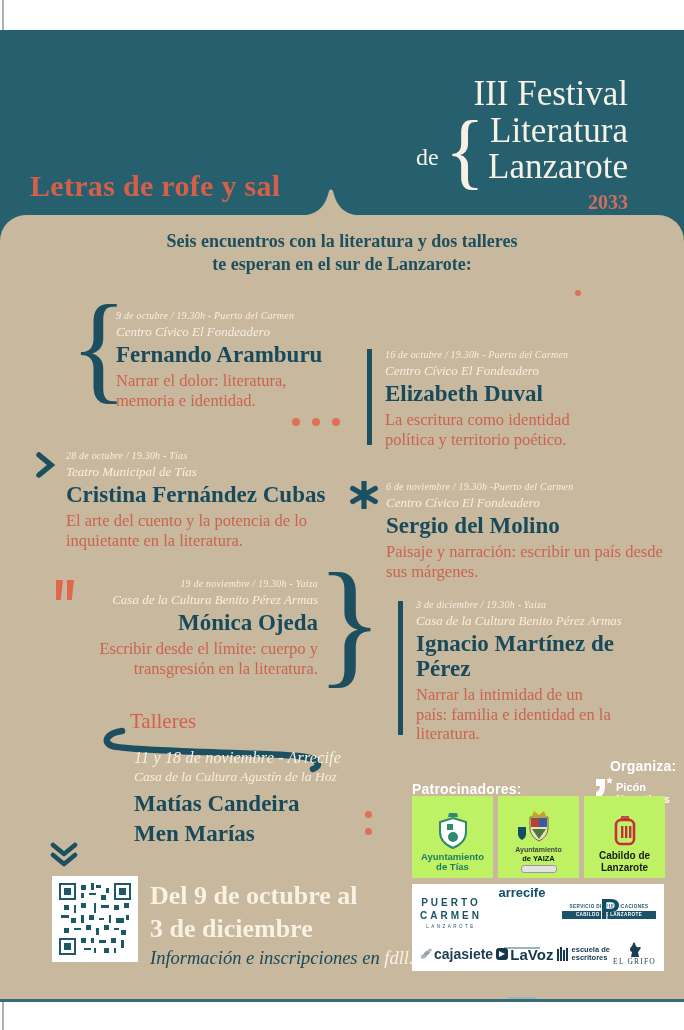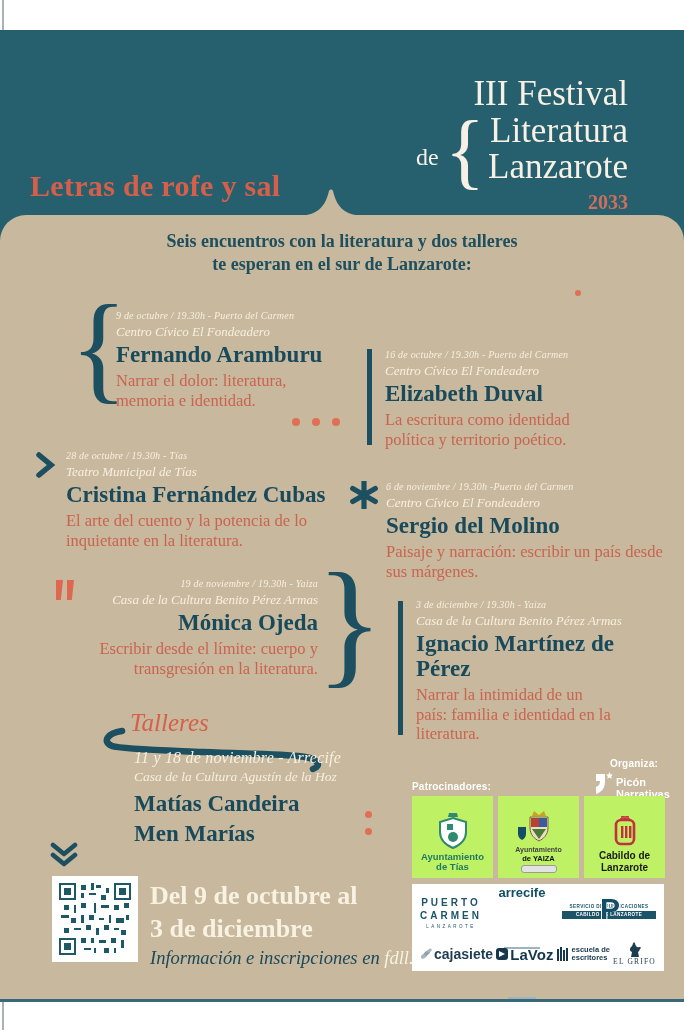--- a/index.html
+++ b/index.html
@@ -40,32 +40,32 @@
   .ev-right{text-align:right;}
 
   
   .dot{border-radius:50%;background:#e06f57;}
   .dots3{display:flex;gap:12px;}
   .dots3 .dot{width:8px;height:8px;}
   .dots2{display:flex;flex-direction:column;gap:10px;}
   .dots2 .dot{width:7px;height:7px;}
 
   
-  .talleres-label{left:130px;top:709px;font-size:25px;font-style:italic;color:#d5604b;text-align:right;}
+  .talleres-label{left:130px;top:709px;font-size:21px;color:#d5604b;text-align:right;}
   .t-names{font-size:23px;font-weight:bold;line-height:1.3;color:#194a5b;margin-top:4px;}
 
   
   .qr-frame{left:52px;top:876px;width:72px;height:72px;background:#fff;padding:7px;}
   .dates{left:150px;top:880px;font-size:26px;font-weight:bold;line-height:1.25;color:#f8f2e2;}
   .info{left:150px;top:948px;font-size:18.5px;font-style:italic;color:#1b4a5a;}
   .info .link{color:#f8f2e2;}
 
   
   .sans{font-family:"Liberation Sans","DejaVu Sans",sans-serif;}
-  .sp-label{font-size:10px;font-weight:bold;color:#fff;letter-spacing:.2px;}
+  .sp-label{font-size:14px;font-weight:bold;color:#fff;letter-spacing:.2px;}
   .organiza{left:595px;top:758px;width:75px;}
   .organiza .lbl{margin-left:15px;margin-bottom:3px;}
   .org-logo{display:flex;align-items:flex-start;gap:3px;}
   .org-name{font-size:11px;font-weight:bold;color:#fff;line-height:1.06;margin-top:5px;}
   .patro-label{left:412px;top:781px;}
   .cards-row{left:412px;top:796px;display:flex;gap:5px;}
   .sp-card{width:81px;height:82px;background:#bef264;display:flex;flex-direction:column;
            align-items:center;justify-content:flex-end;padding:5px 2px;box-sizing:border-box;}
   .sp-card .crest{margin-bottom:3px;}
   .lbl-tias{font-size:9.5px;font-weight:bold;color:#1f7a63;text-align:center;line-height:1.12;}

